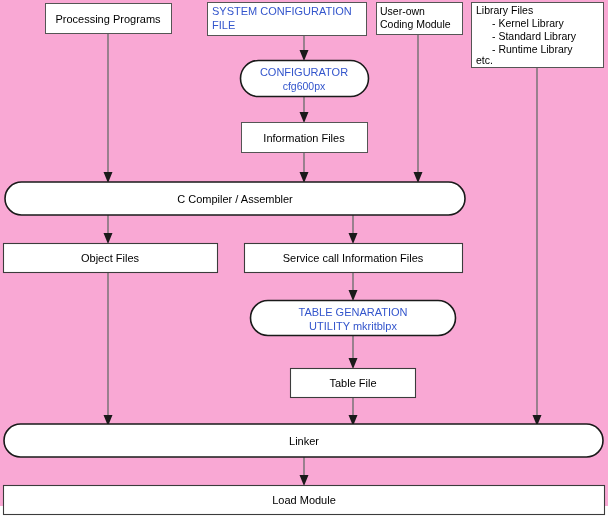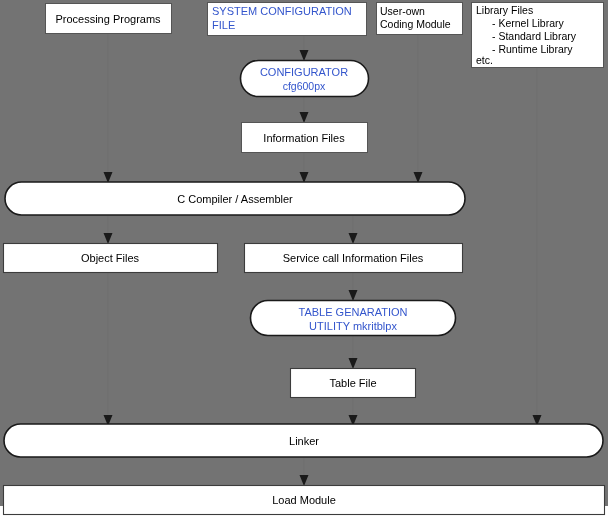--- a/index.html
+++ b/index.html
@@ -10,21 +10,21 @@
   body {
     width: 608px;
     height: 517px;
     font-family: "Liberation Sans", sans-serif;
     overflow: hidden;
   }
   #diagram {
     position: relative;
     width: 608px;
     height: 506px;
-    background: #737373;
+    background: #f9a8d4;
   }
   svg.flow {
     position: absolute;
     top: 0;
     left: 0;
     width: 608px;
     height: 517px;
   }
   .node-rect {
     fill: #ffffff;

